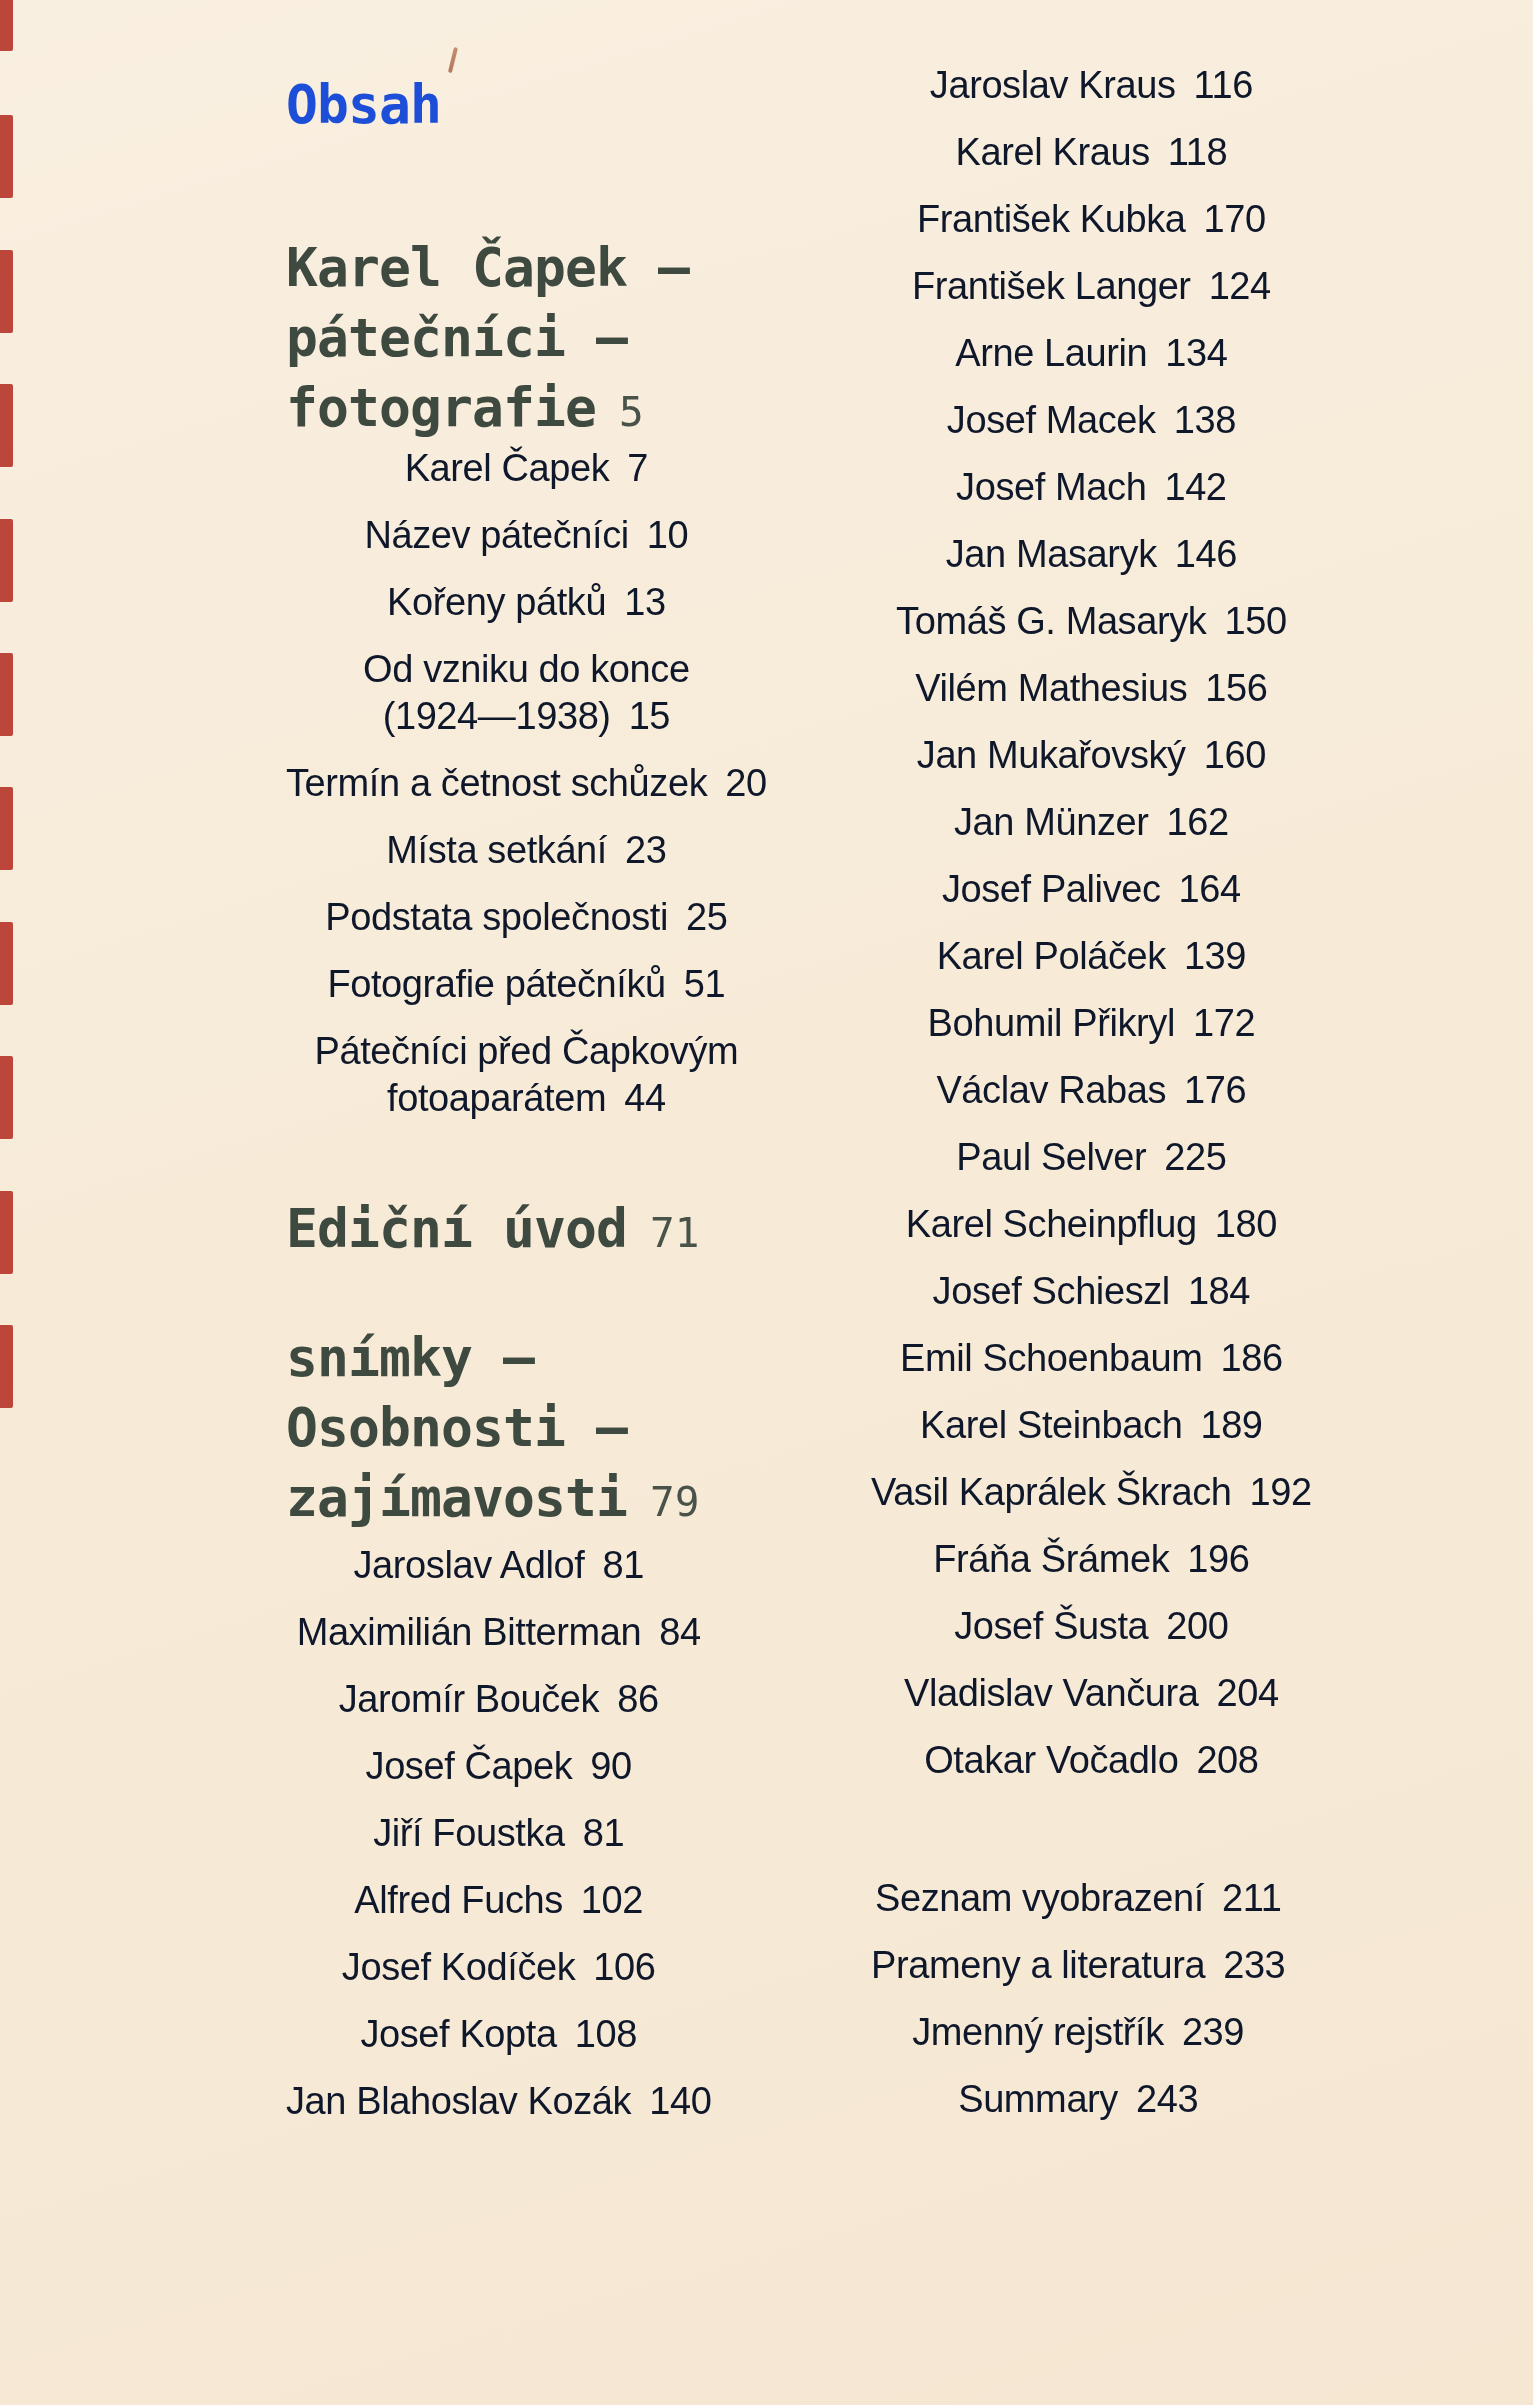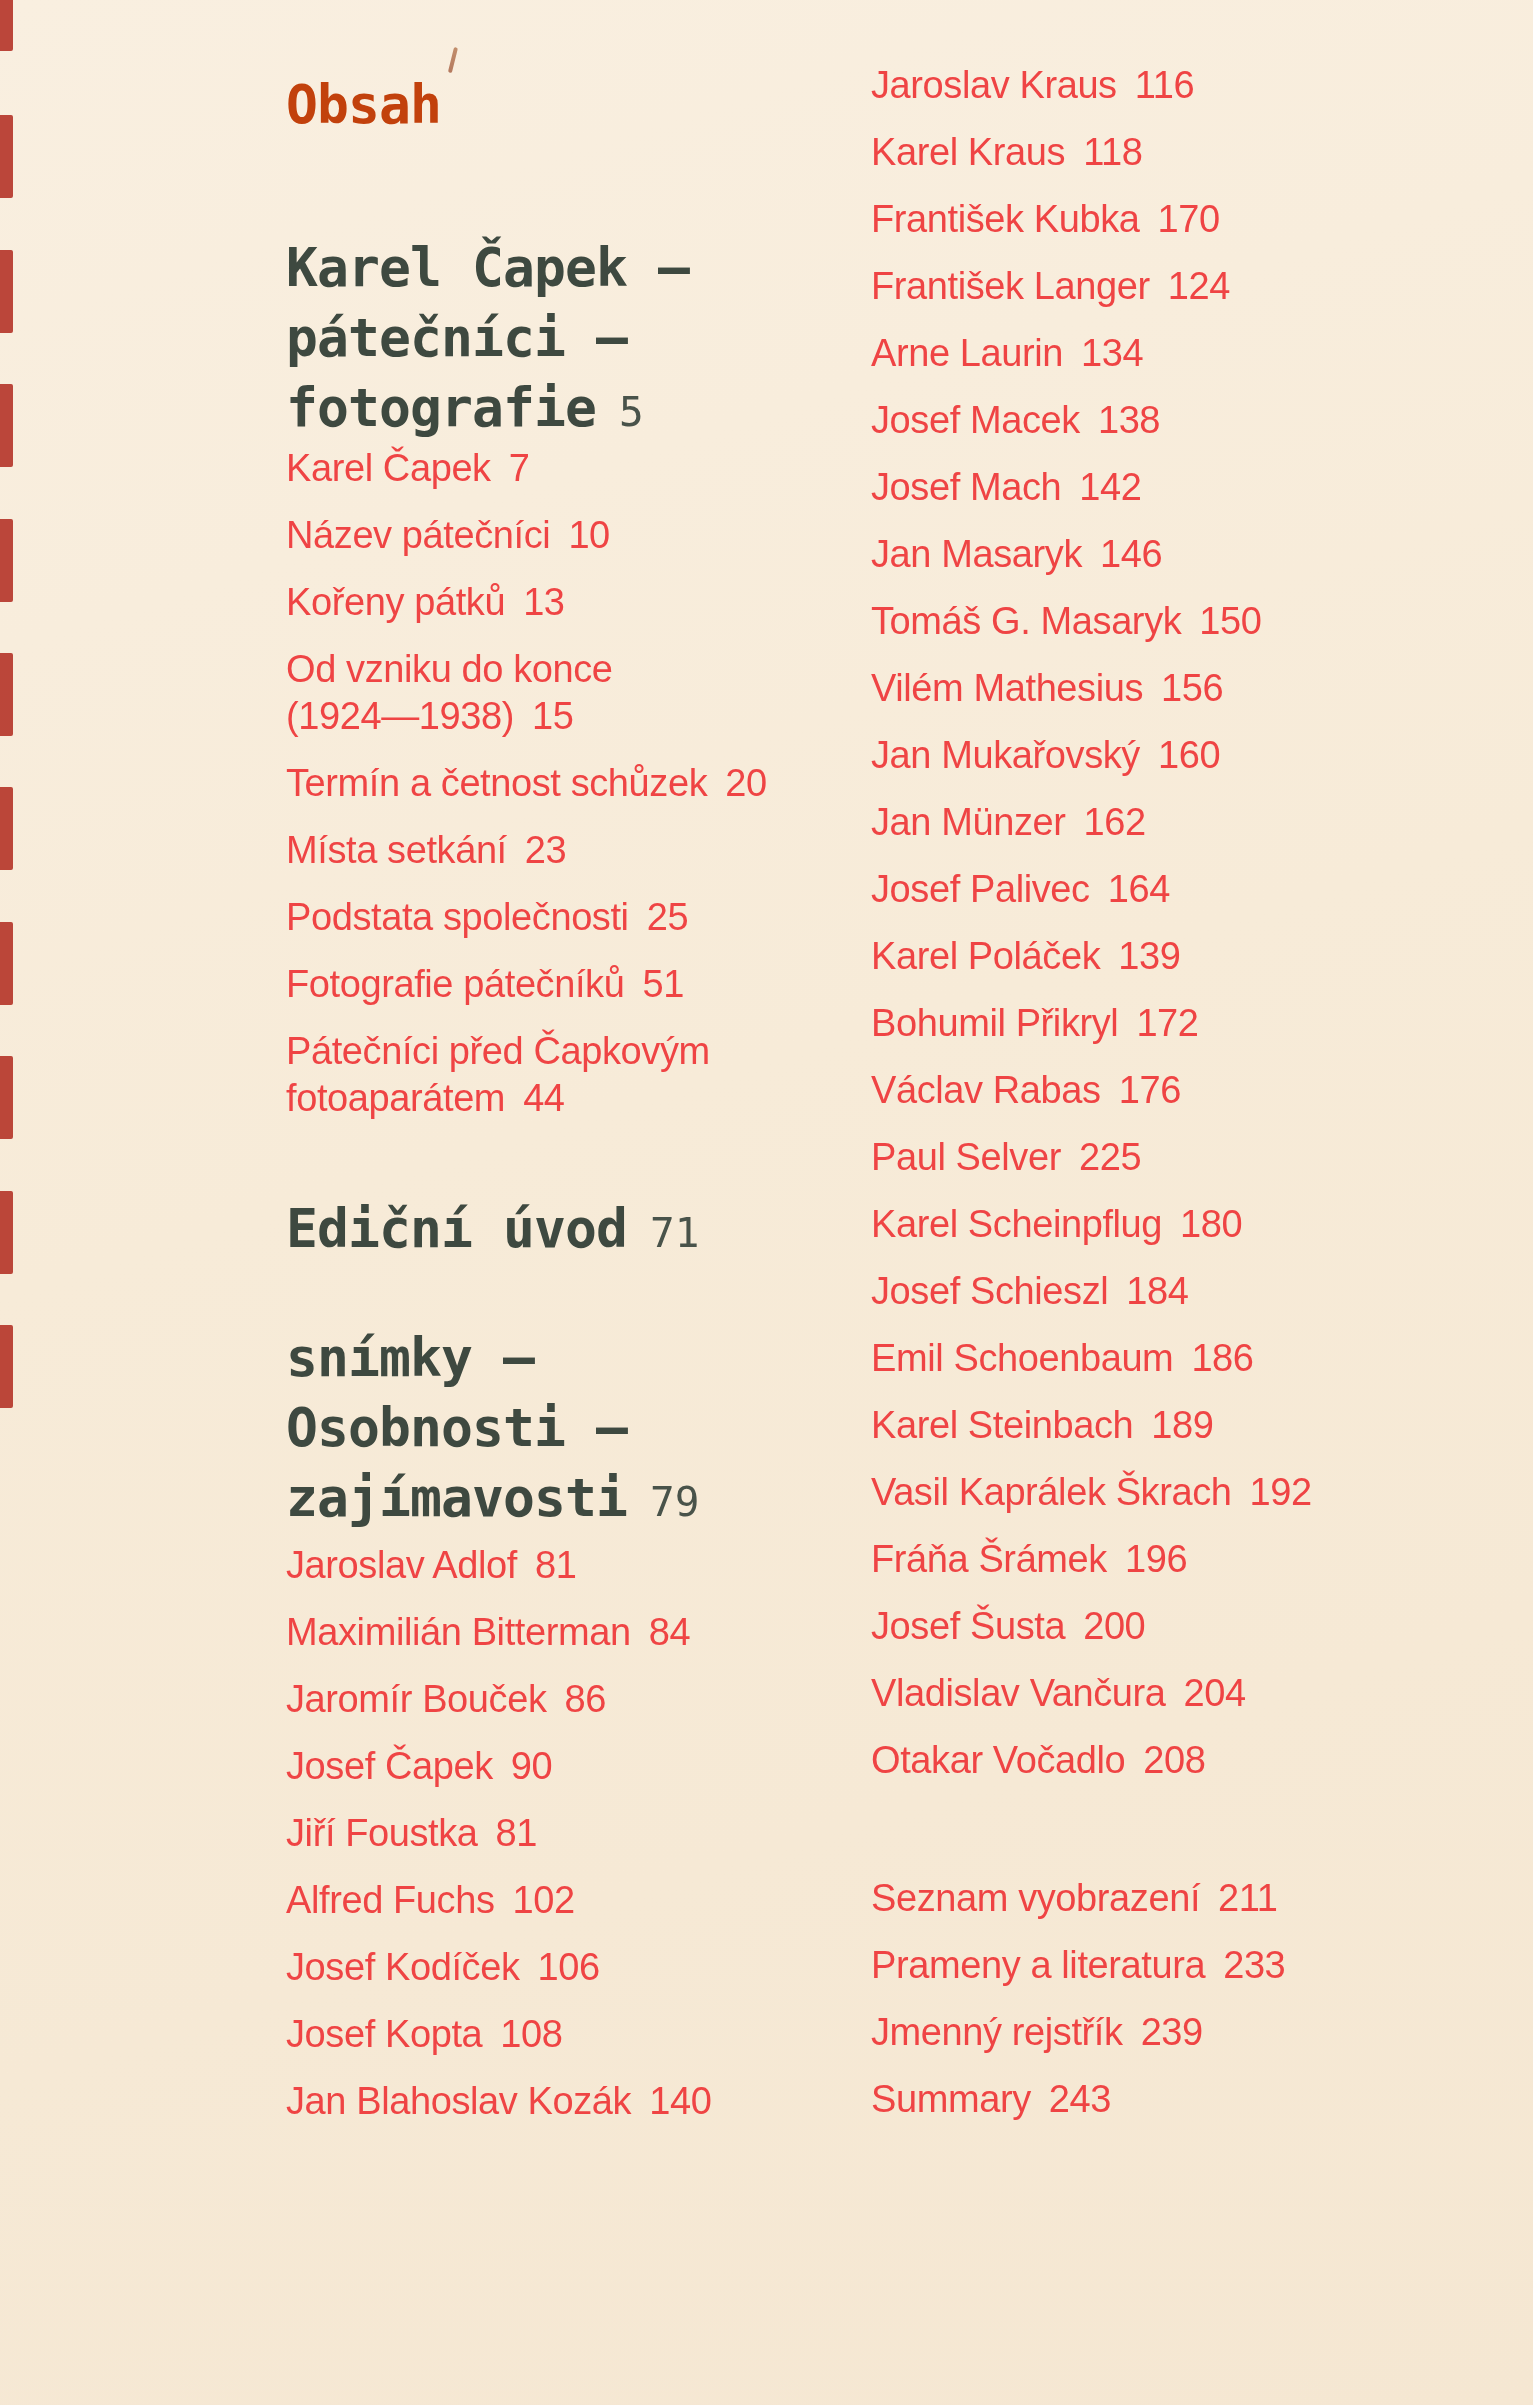--- a/index.html
+++ b/index.html
@@ -17,33 +17,33 @@
   
   .scratch{
     position:absolute;left:451px;top:47px;width:3.8px;height:25.6px;
     background:linear-gradient(#b4764f,#a35c3e);
     border-radius:2.8px;transform:rotate(14deg);opacity:.8;
   }
   .mono{font-family:"DejaVu Sans Mono",monospace;}
   .title{
     position:absolute;left:286px;top:70px;margin:0;
     font-size:53px;font-weight:bold;line-height:70px;letter-spacing:-0.9px;
-    color:#c2410c;
+    color:#1d4ed8;
   }
   .heading-block{
     position:absolute;left:286px;
     font-family:"DejaVu Sans Mono",monospace;font-weight:bold;
     font-size:53px;line-height:70px;letter-spacing:-0.9px;color:#3e4940;
     white-space:nowrap;
   }
   .heading-block .hnum{
     font-weight:normal;font-size:41px;letter-spacing:0;
     margin-left:23px;color:#49534a;
   }
-  .entries{position:absolute;left:286px;color:#ef4444;}
+  .entries{position:absolute;left:286px;color:#0f172a;text-align:center;}
   .entries.right{left:871px;}
   .entry{
     font-size:38px;line-height:47px;letter-spacing:-0.4px;
     margin:0 0 20px 0;white-space:nowrap;
   }
   .entry .num{margin-left:18px;}
 </style>
 </head>
 <body>
 

